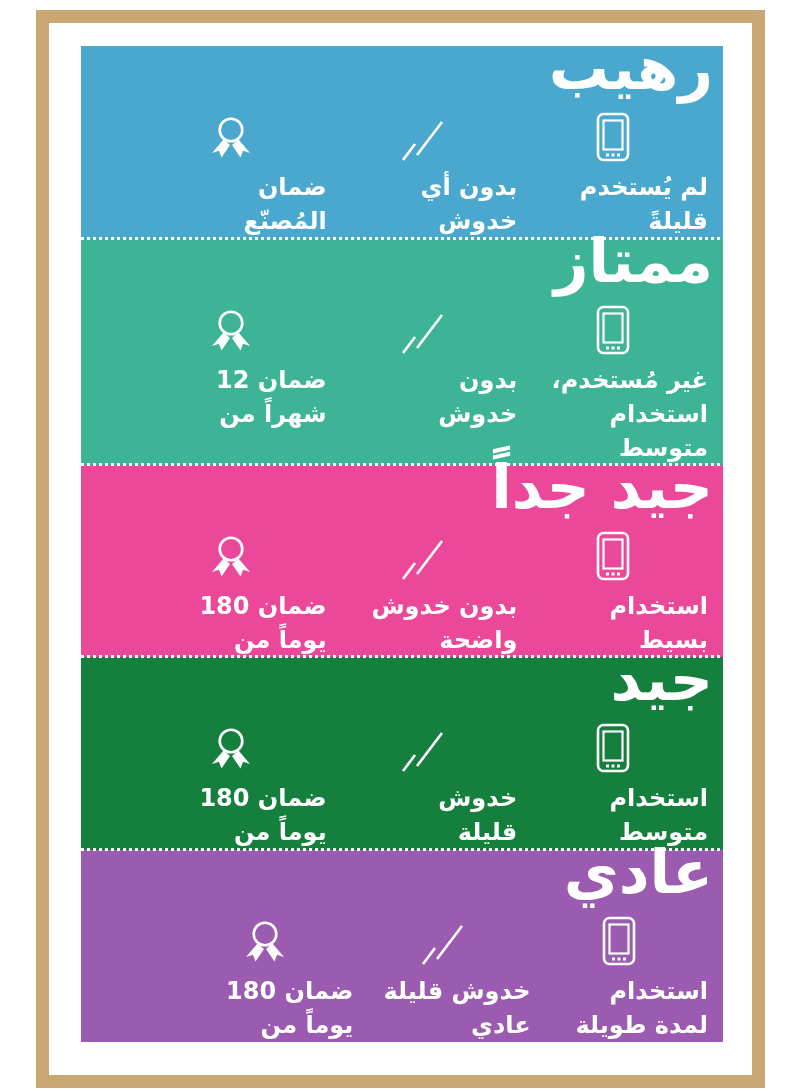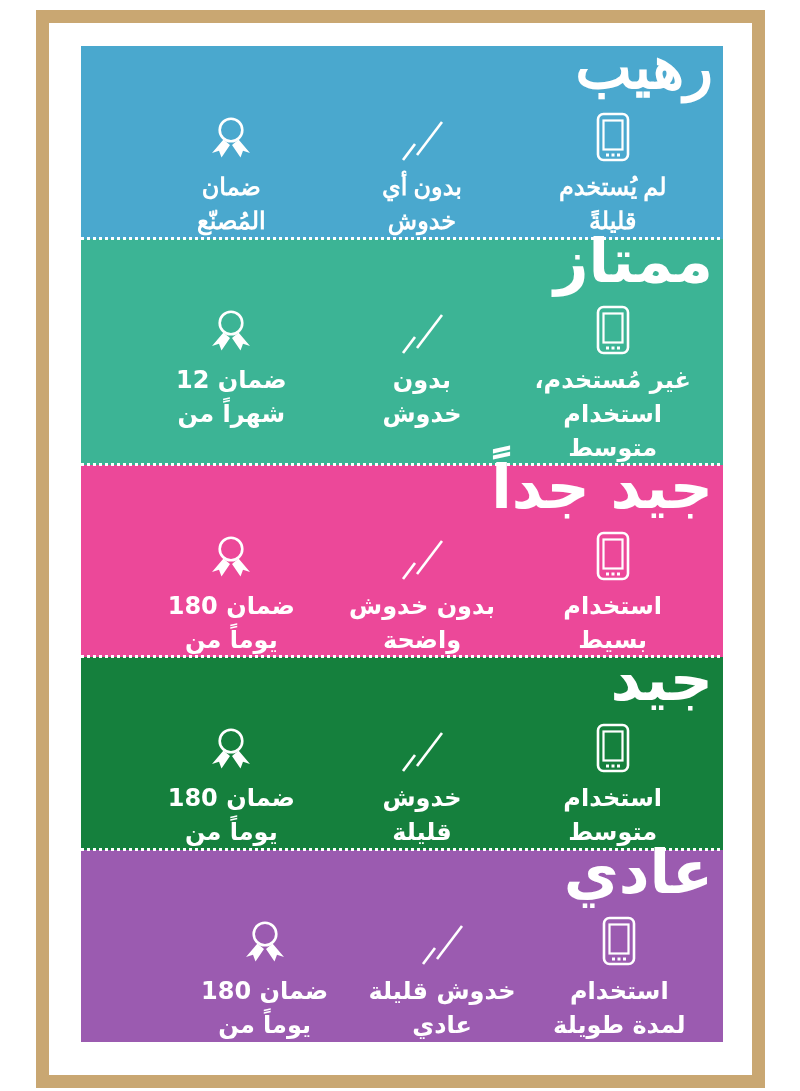--- a/index.html
+++ b/index.html
@@ -53,21 +53,20 @@
     white-space: nowrap;
     z-index: 2;
   }
   .cols {
     direction: rtl;
     display: flex;
     padding: 58px 15px 0 55px;
   }
   .col {
     flex: 1;
-    text-align: center;
   }
   .icon-box {
     height: 58px;
     display: flex;
     align-items: flex-end;
     justify-content: center;
     margin-bottom: 8px;
   }
   .icon-box svg { display: block; }
   .col p {
@@ -101,21 +100,21 @@
       <path d="M31.5 23.5 L43 37 L36 34.8 L33.5 41.5 L25 29 Z" fill="#fff"></path>
     </symbol>
   </defs>
 </svg>
 
 <div class="poster">
   <div class="frame" style="border-color: rgb(201, 167, 114);"></div>
 
   <div class="bands">
 
-    <section class="band" style="background-color: rgb(74, 168, 206); font-family: Liberation Serif, serif;">
+    <section class="band" style="background-color: rgb(74, 168, 206);">
       <h2 class="band-title">رهيب</h2>
       <div class="cols">
         <div class="col">
           <div class="icon-box">
             <svg width="34" height="50">
                 <use href="#sym-phone"></use>
               </svg>
           </div>
           <p>لم يُستخدم</p>
           <p>قليلةً</p>

